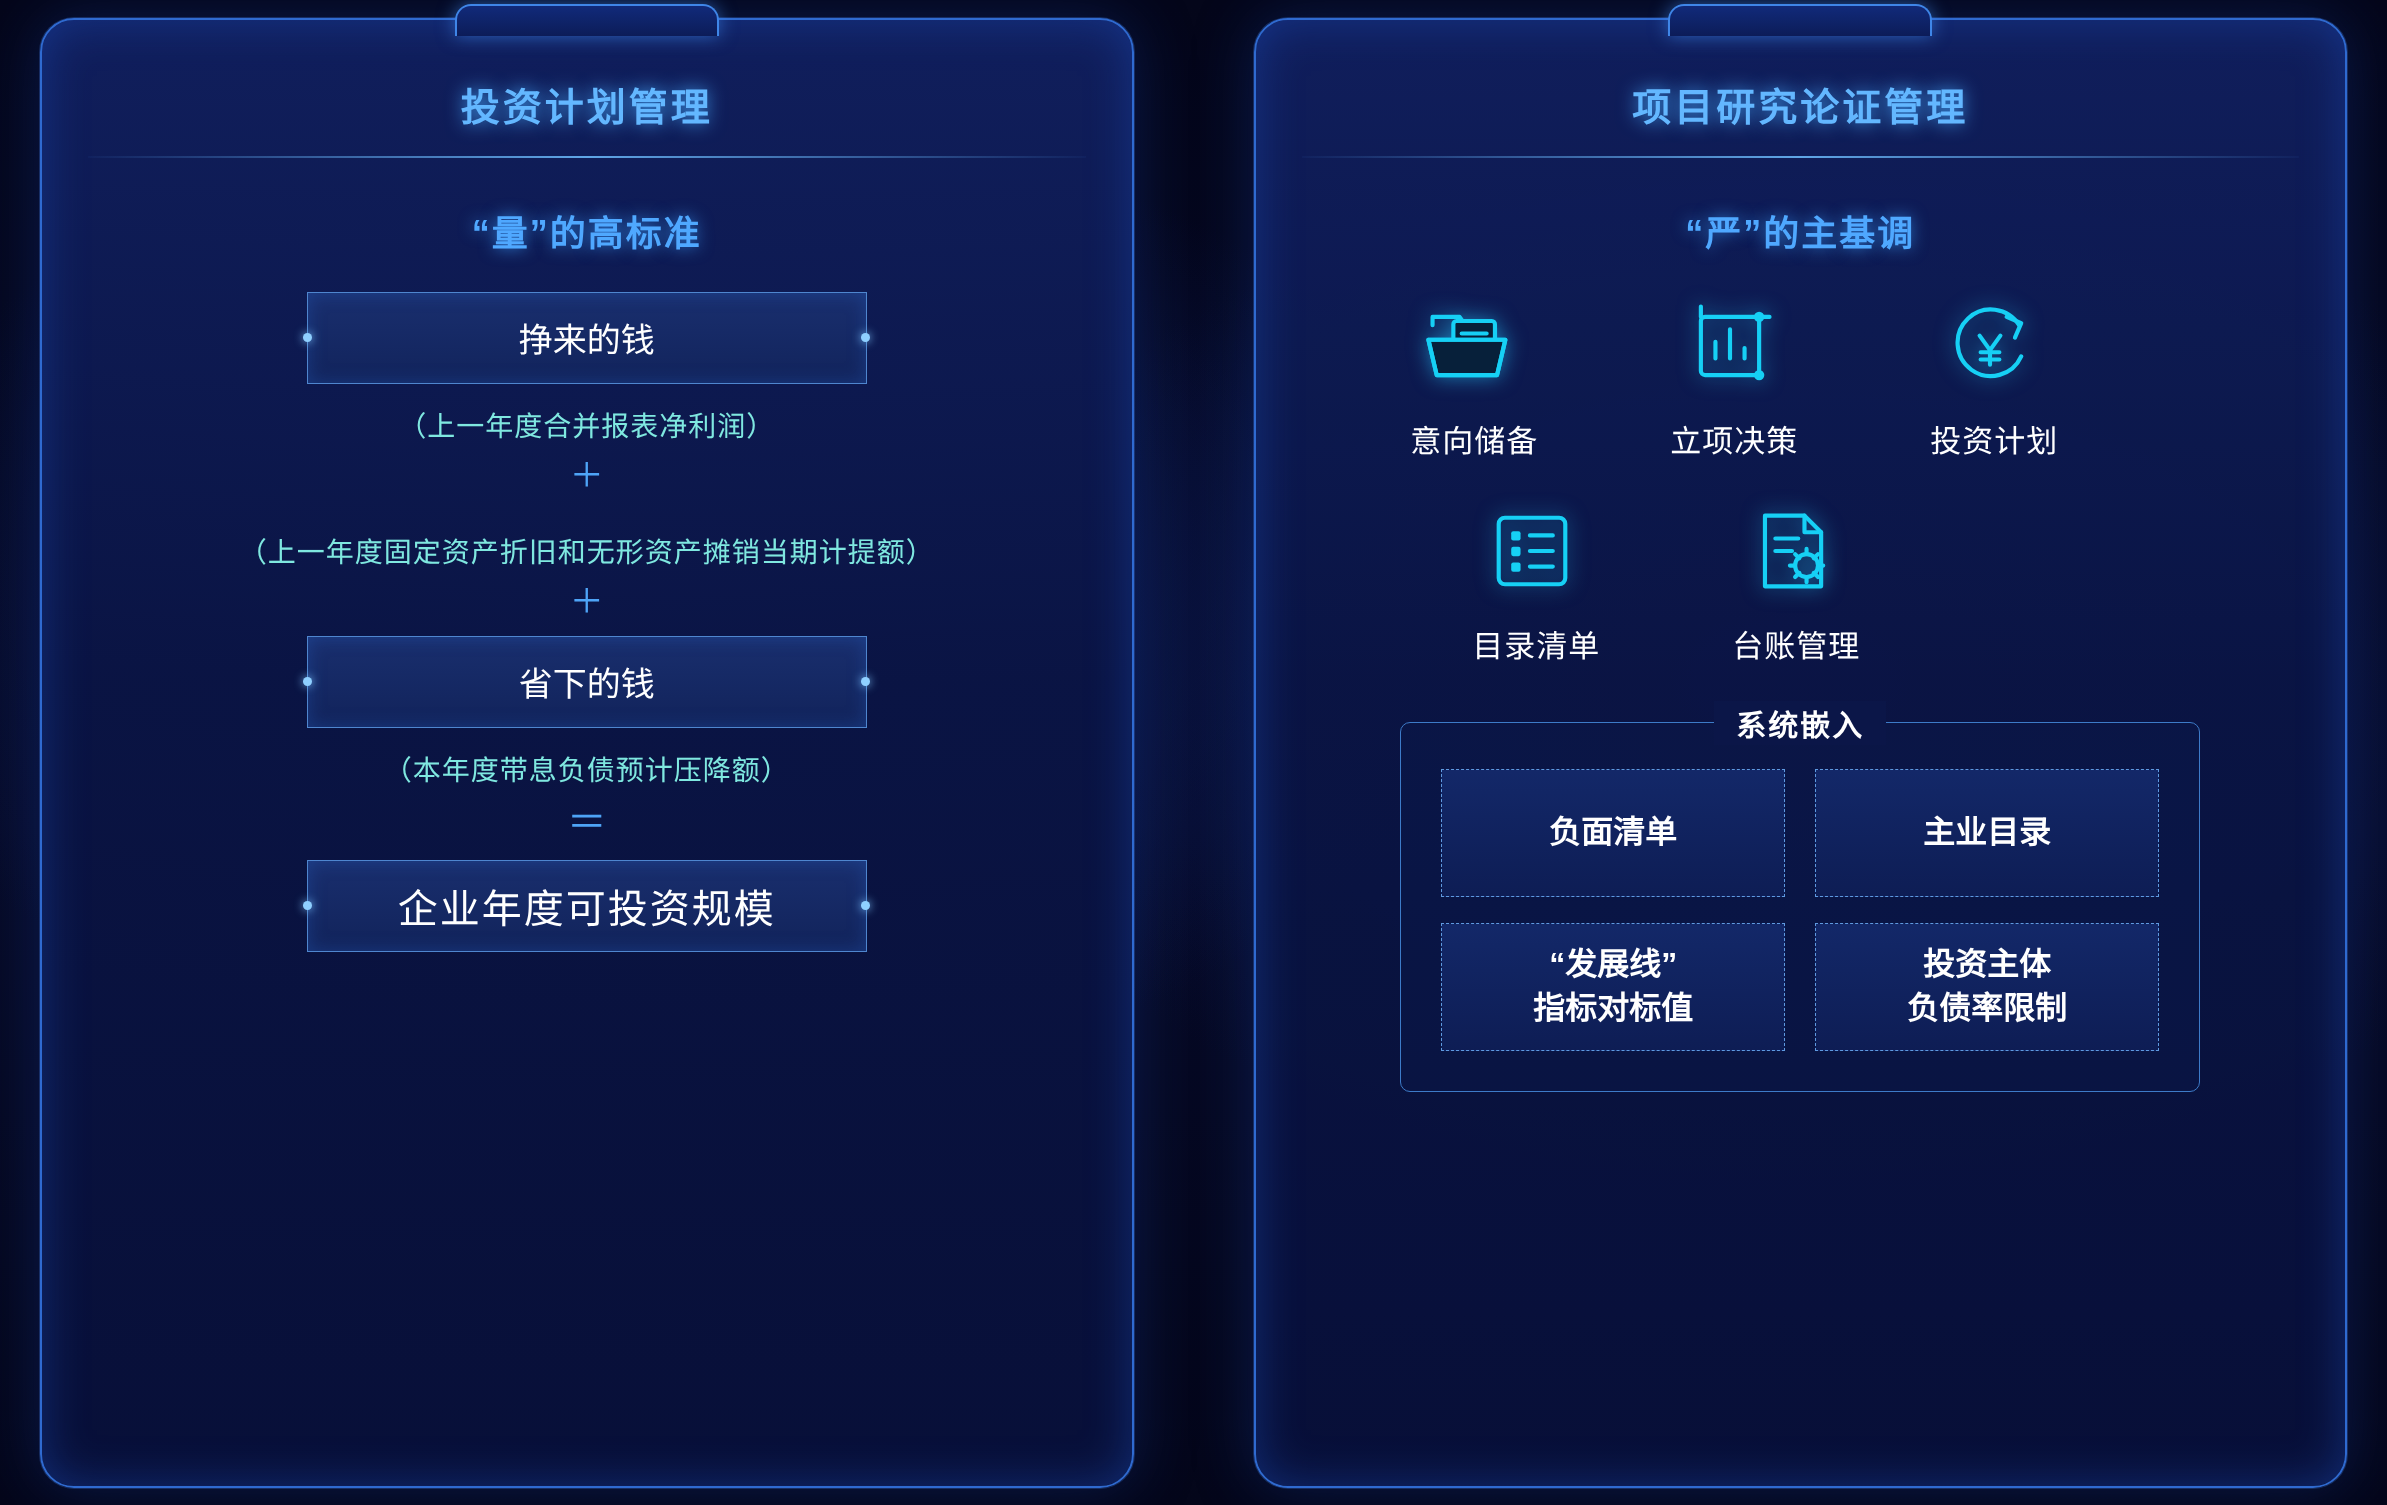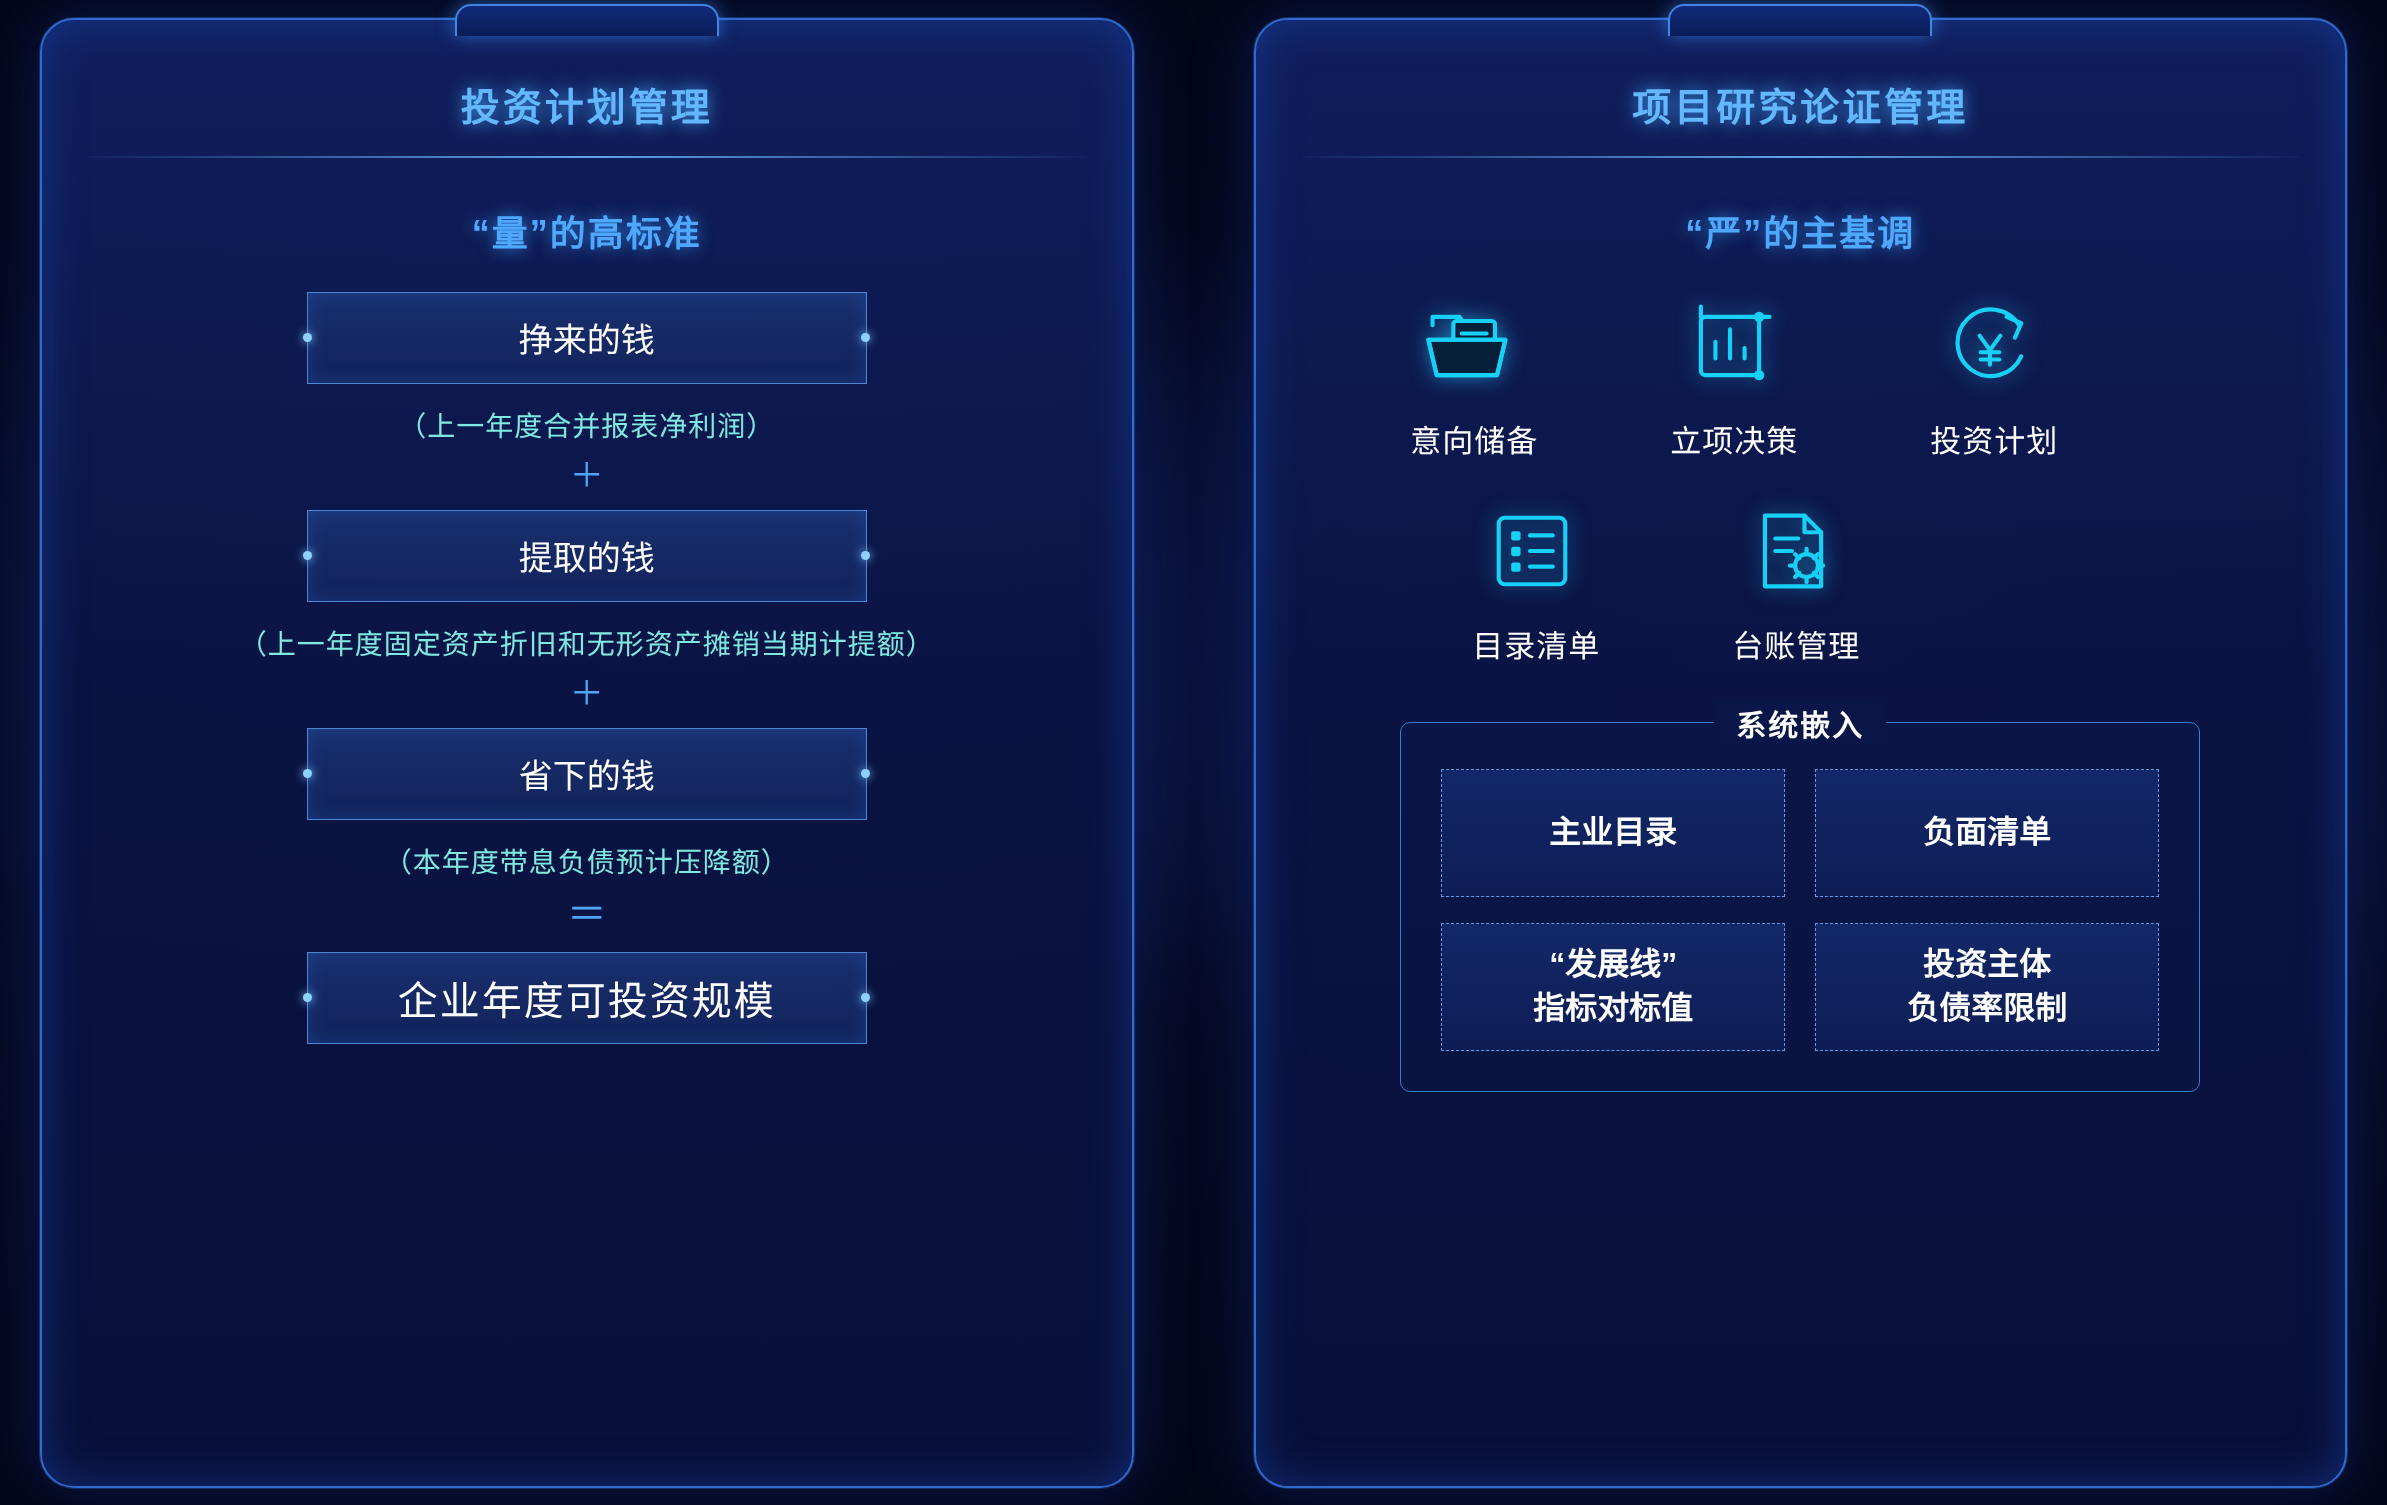--- a/index.html
+++ b/index.html
@@ -239,25 +239,20 @@
       <div class="formula">
 
         <div class="box">
           <i class="node l"></i>
           <i class="node r"></i>
           <span>挣来的钱</span>
         </div>
         <div class="note">（上一年度合并报表净利润）</div>
         <div class="op">＋</div>
 
-        <div class="box">
-          <i class="node l"></i>
-          <i class="node r"></i>
-          <span>提取的钱</span>
-        </div>
         <div class="note">（上一年度固定资产折旧和无形资产摊销当期计提额）</div>
         <div class="op">＋</div>
 
         <div class="box">
           <i class="node l"></i>
           <i class="node r"></i>
           <span>省下的钱</span>
         </div>
         <div class="note">（本年度带息负债预计压降额）</div>
         <div class="op eq">＝</div>
@@ -344,24 +339,24 @@
           </div>
           <div class="icon-label">台账管理</div>
         </div>
         <div></div>
       </div>
 
       <div class="embed">
         <div class="embed-legend">系统嵌入</div>
         <div class="embed-grid">
           <div class="chip">
+            <span>负面清单</span>
+          </div>
+          <div class="chip">
             <span>主业目录</span>
-          </div>
-          <div class="chip">
-            <span>负面清单</span>
           </div>
           <div class="chip">
             <span>“发展线”</span>
             <span>指标对标值</span>
           </div>
           <div class="chip">
             <span>投资主体</span>
             <span>负债率限制</span>
           </div>
         </div>

